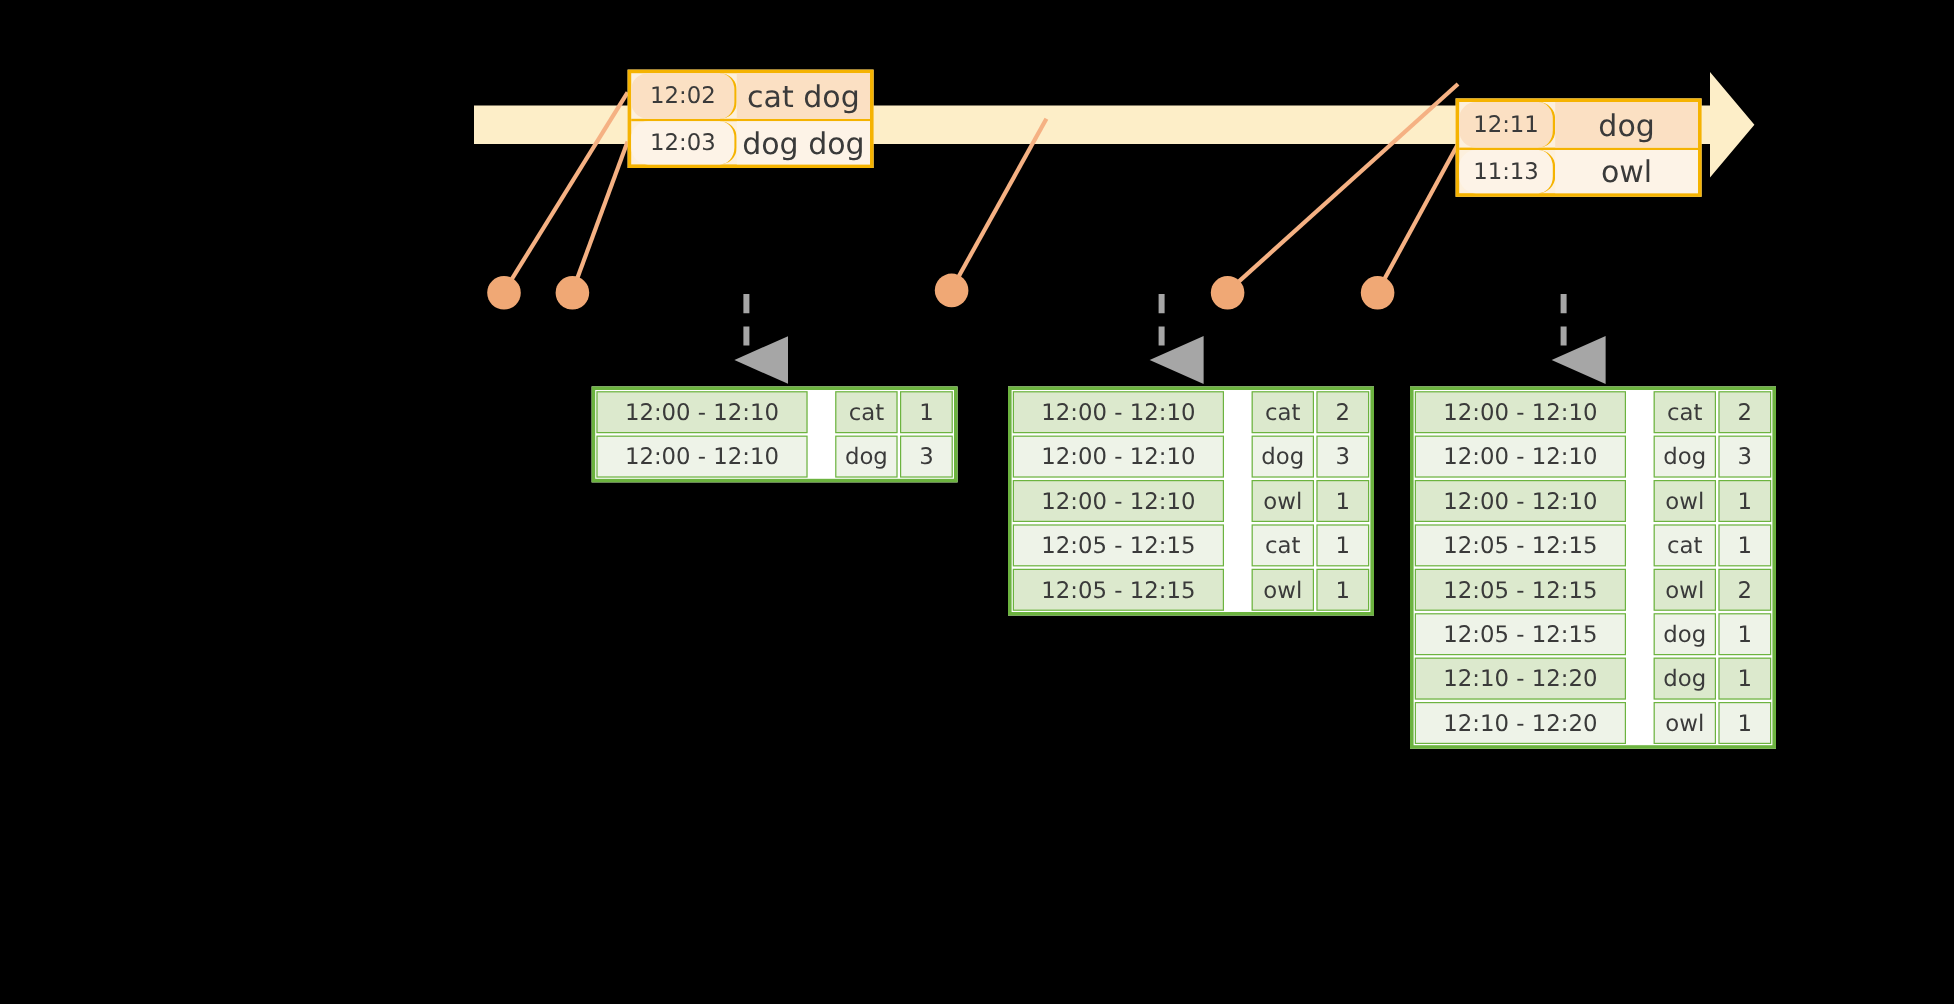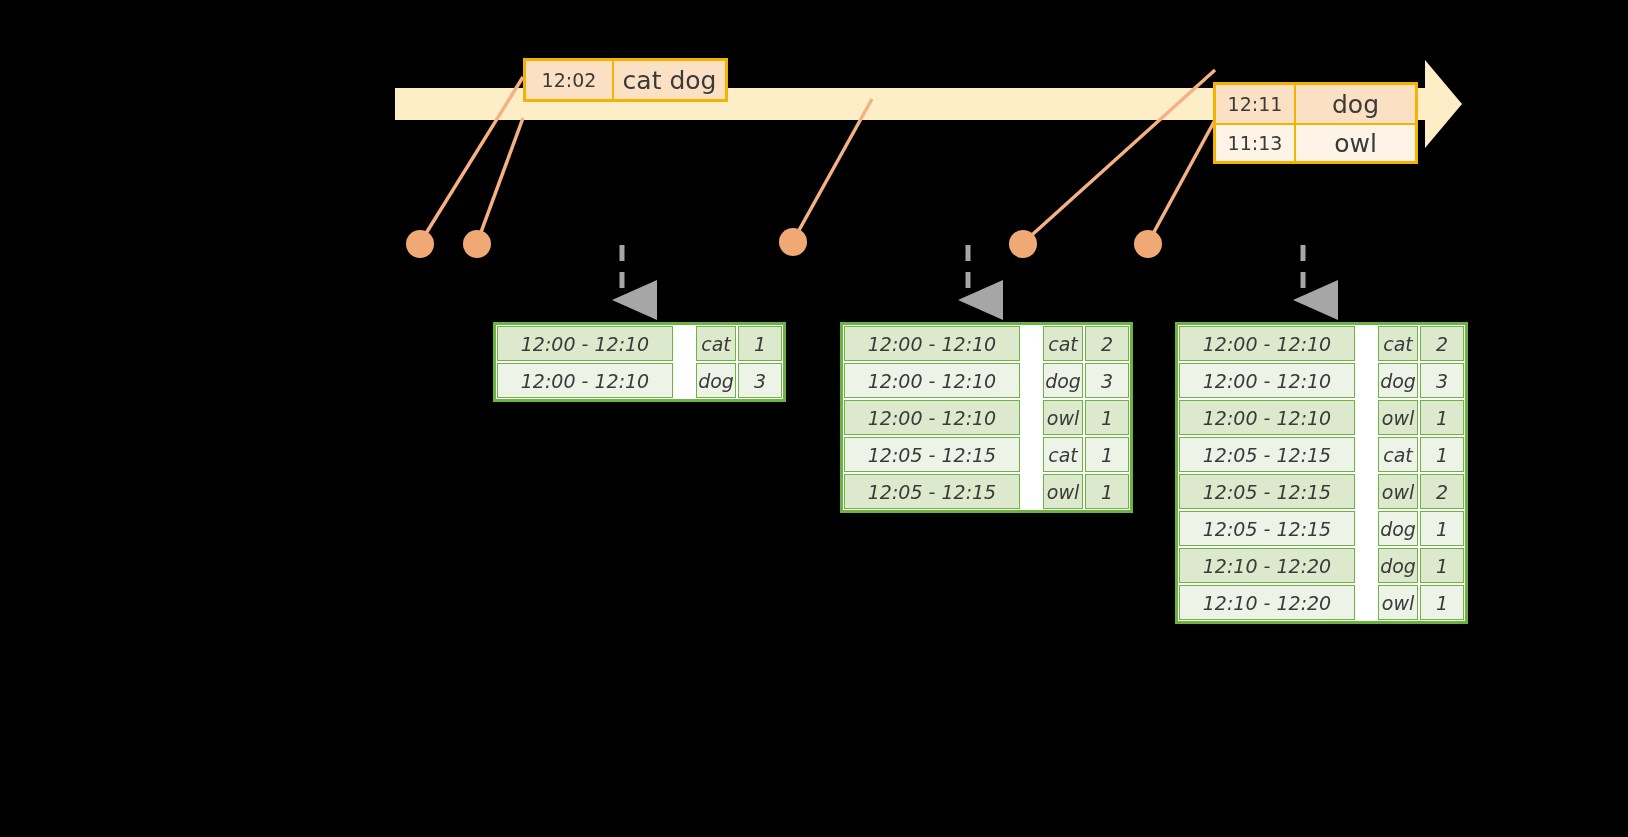--- a/index.html
+++ b/index.html
@@ -49,20 +49,21 @@
   .event-row.light .ev-time,
   .event-row.light .ev-val { background: #fdf3e7; }
   .ev-time {
     display: flex;
     align-items: center;
     justify-content: center;
     box-sizing: border-box;
     border-right: 2px solid #f5b301;
     color: #3a3a3a;
     font-size: 19px;
+    border-radius: 14px;
   }
   .ev-val {
     display: flex;
     align-items: center;
     justify-content: center;
     box-sizing: border-box;
     color: #3a3a3a;
     font-size: 25px;
     flex: 1;
   }
@@ -72,36 +73,35 @@
     position: absolute;
     border: 3px solid #6cb33f;
     box-sizing: border-box;
     background: #ffffff;
     z-index: 4;
   }
   .res-row {
     display: flex;
     height: 37px;
     box-sizing: border-box;
-    font-style: italic;
   }
   .res-row.dark .cell { background: #dce9cd; }
   .res-row.light .cell { background: #eef3e8; }
   .cell {
     display: flex;
     align-items: center;
     justify-content: center;
     box-sizing: border-box;
     color: #3a3a3a;
     font-size: 19px;
     border: 1.5px solid #6cb33f;
     margin: 1px;
   }
   .cell.c-window { width: 176px; }
-  .cell.c-key { width: 40px; margin-left: 22px; }
+  .cell.c-key { width: 52px; margin-left: 22px; }
   .cell.c-count { width: 44px; }
 </style>
 </head>
 <body>
 
 <div id="stage">
 
   <svg id="svg-layer" viewBox="0 0 1628 837">
     <defs>
       <marker id="flow-head" markerWidth="10" markerHeight="10" refX="4" refY="7" orient="auto">
@@ -134,20 +134,24 @@
       <line x1="968" y1="245" x2="968" y2="300" marker-end="url(#flow-head)"></line>
       <line x1="1303" y1="245" x2="1303" y2="300" marker-end="url(#flow-head)"></line>
     </g>
   </svg>
 
   <div class="event-box" id="ev1" style="left:523px; top:58px; width:205px;">
     <div class="event-row dark">
       <div class="ev-time" style="width:88px">12:02</div>
       <div class="ev-val">cat dog</div>
     </div>
+    <div class="event-row light">
+      <div class="ev-time" style="width:88px">12:03</div>
+      <div class="ev-val">dog dog</div>
+    </div>
   </div>
 
 
   <div class="event-box" id="ev3" style="left:1213px; top:58px; width:205px;margin-top:24px;">
     <div class="event-row dark">
       <div class="ev-time" style="width:80px">12:11</div>
       <div class="ev-val">dog</div>
     </div>
     <div class="event-row light">
       <div class="ev-time" style="width:80px">11:13</div>

